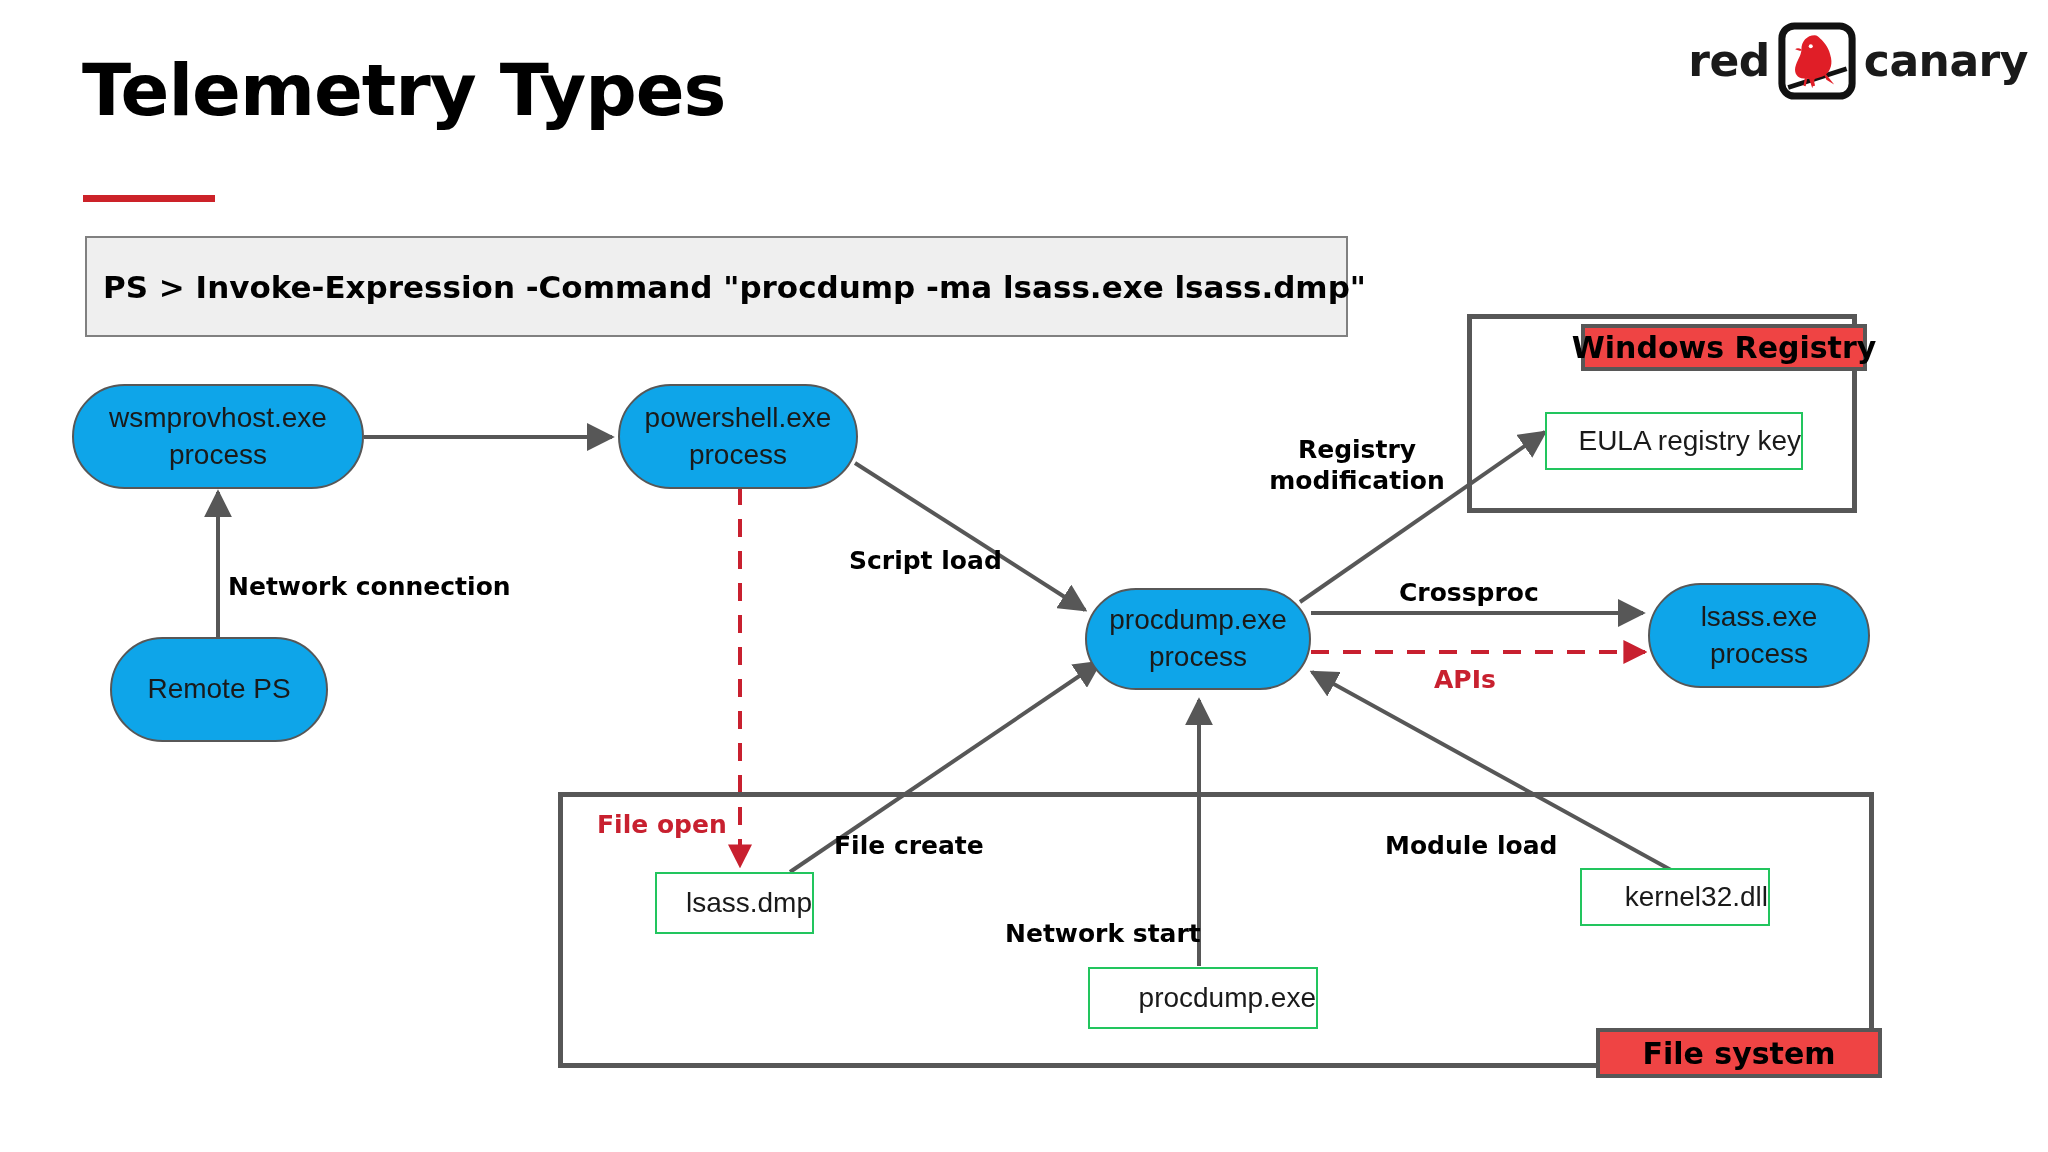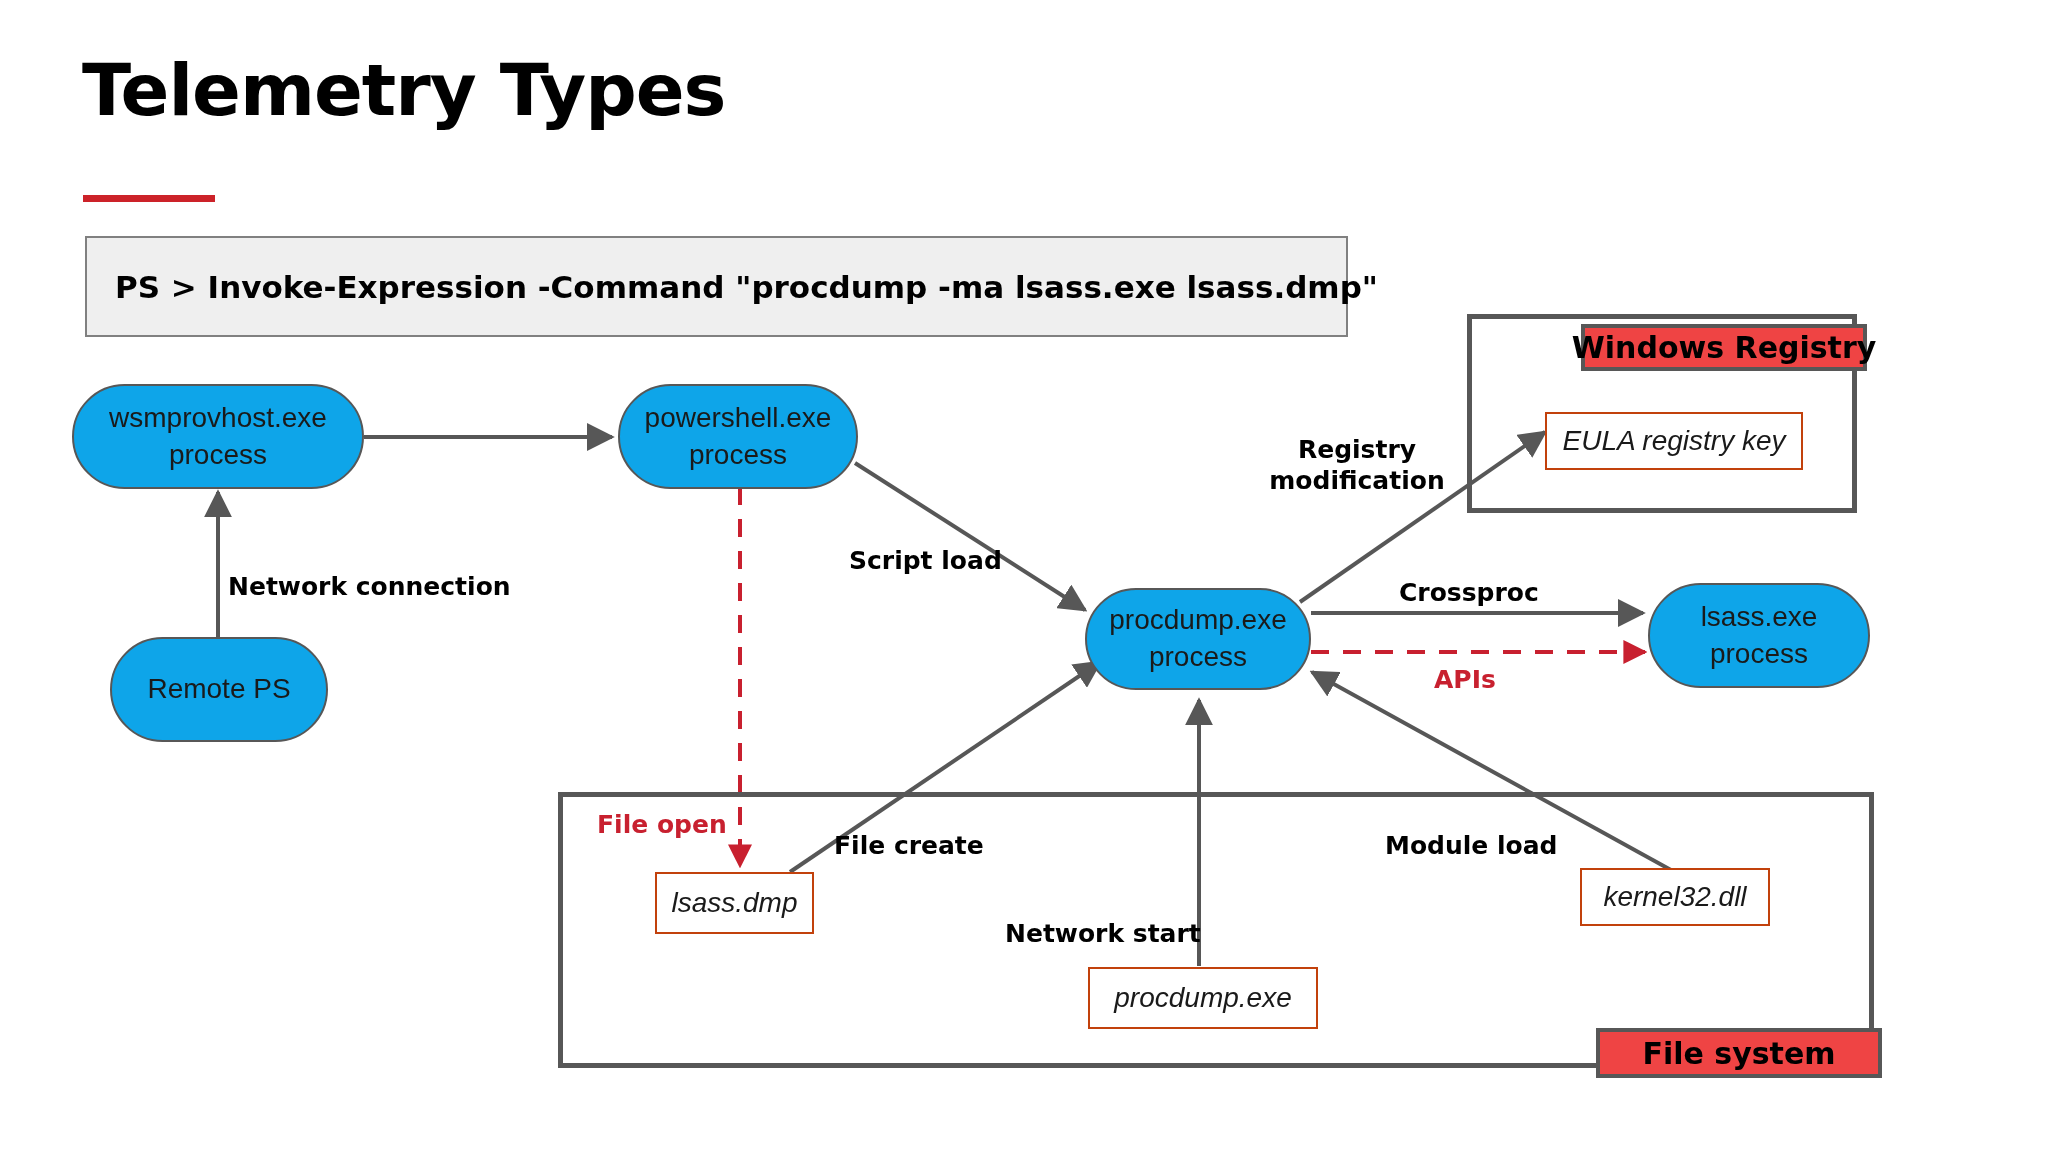--- a/index.html
+++ b/index.html
@@ -66,21 +66,20 @@
     position: absolute;
     left: 85px;
     top: 236px;
     width: 1263px;
     height: 101px;
     background: #EFEFEF;
     border: 2px solid #808080;
     box-sizing: border-box;
     display: flex;
     align-items: center;
-    padding-left: 12px;
   }
   #command-text {
     font-size: 31px;
     font-weight: bold;
     color: #000000;
     font-family: "DejaVu Sans", sans-serif;
     padding-left: 16px;
     white-space: nowrap;
   }
 
@@ -129,30 +128,29 @@
     justify-content: center;
     font-size: 28px;
     color: #1a1a1a;
     line-height: 1.32;
     text-align: center;
   }
 
   
   .rect-node {
     position: absolute;
-    border: 2px solid #c2410c;
+    border: 2px solid #22c55e;
     background: #ffffff;
     box-sizing: border-box;
     display: flex;
     align-items: center;
-    justify-content: center;
+    justify-content: flex-end;
     font-size: 28px;
     color: #1a1a1a;
     white-space: nowrap;
-    font-style: italic;
   }
 
   
   .edge-label {
     position: absolute;
     font-size: 25px;
     font-weight: bold;
     color: #000000;
     font-family: "DejaVu Sans", sans-serif;
     white-space: nowrap;
@@ -162,20 +160,34 @@
   .edge-label.center { text-align: center; }
 </style>
 </head>
 <body>
 
 <div id="stage">
 
   <div id="page-title">Telemetry Types</div>
   <div id="title-rule"></div>
 
+  <div id="logo">
+    <span class="logo-word">red</span>
+    <svg id="logo-mark" viewBox="0 0 100 100">
+      <rect x="5" y="5" width="90" height="90" rx="16" ry="16" fill="none" stroke="#111111" stroke-width="9"></rect>
+      <line x1="13" y1="84" x2="88" y2="60" stroke="#111111" stroke-width="6"></line>
+      <path d="M47 17 C37 17 30 25 30 35 C30 42 26 47 23 55 C20 63 23 70 30 72 L40 73 L44 85 L47 73 L57 70 C66 66 70 56 68 46 C66 34 60 26 54 21 C52 19 50 17 47 17 Z" fill="#E01E27"></path>
+      <path d="M30 35 C27 33 24 33 22 35 C24 36 27 37 30 37 Z" fill="#E01E27"></path>
+      <path d="M56 60 L72 80 L62 74 Z" fill="#E01E27"></path>
+      <circle cx="42" cy="31" r="2.6" fill="#ffffff"></circle>
+      <line x1="36" y1="72" x2="34" y2="82" stroke="#E01E27" stroke-width="3"></line>
+      <line x1="44" y1="72" x2="46" y2="82" stroke="#E01E27" stroke-width="3"></line>
+    </svg>
+    <span class="logo-word">canary</span>
+  </div>
 
   <div id="command-bar">
     <span id="command-text">PS &gt; Invoke-Expression -Command "procdump -ma lsass.exe lsass.dmp"</span>
   </div>
 
   <svg id="edges">
     <defs>
       <marker id="arrow-dark" viewBox="0 0 10 10" refX="9" refY="5" markerWidth="7" markerHeight="7" orient="auto-start-reverse">
         <path d="M 0 0 L 10 5 L 0 10 z" fill="#575757"></path>
       </marker>

